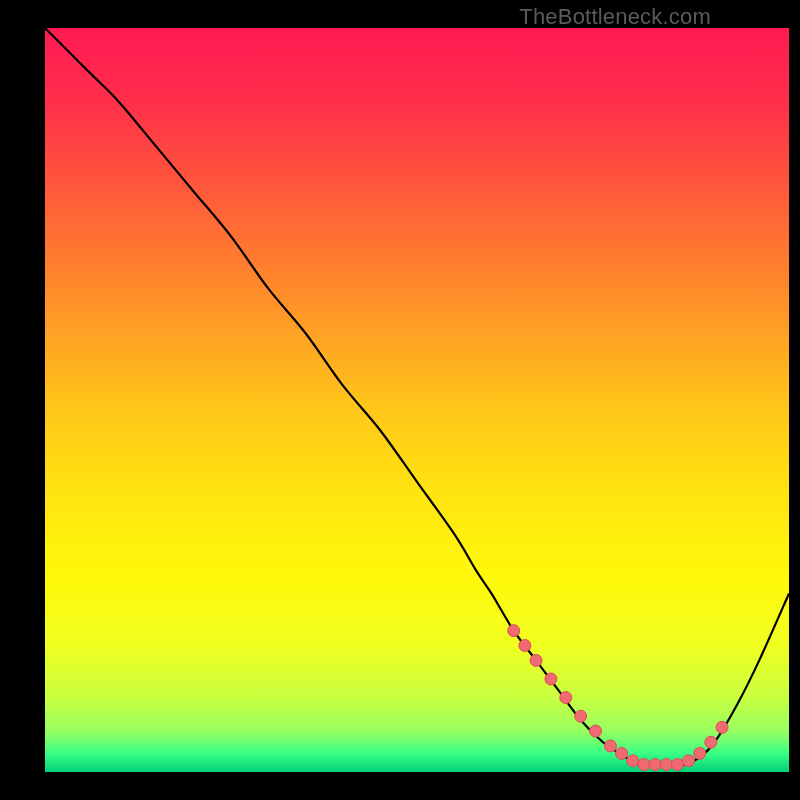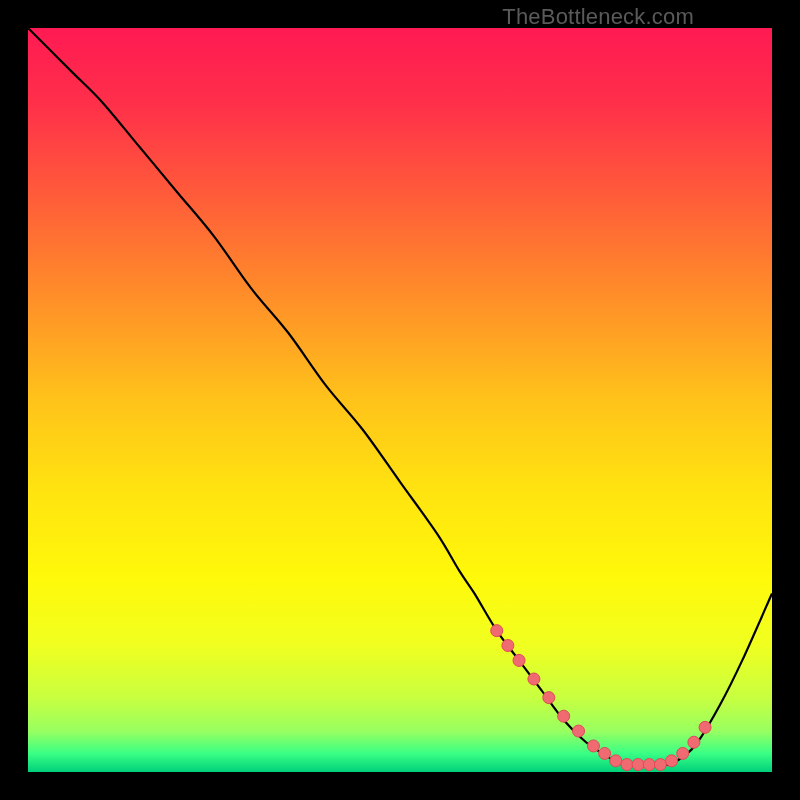--- a/index.html
+++ b/index.html
@@ -9,20 +9,21 @@
     height: 800px;
     background: #000;
     overflow: hidden;
     font-family: Arial, Helvetica, sans-serif;
   }
   .frame {
     position: relative;
     width: 704px;
     height: 800px;
     background: #000;
+    margin-left: 17px;
   }
   .watermark {
     position: absolute;
     top: 4px;
     right: 10px;
     font-size: 22px;
     font-weight: 500;
     color: #5a5a5a;
     letter-spacing: 0.2px;
     z-index: 5;

